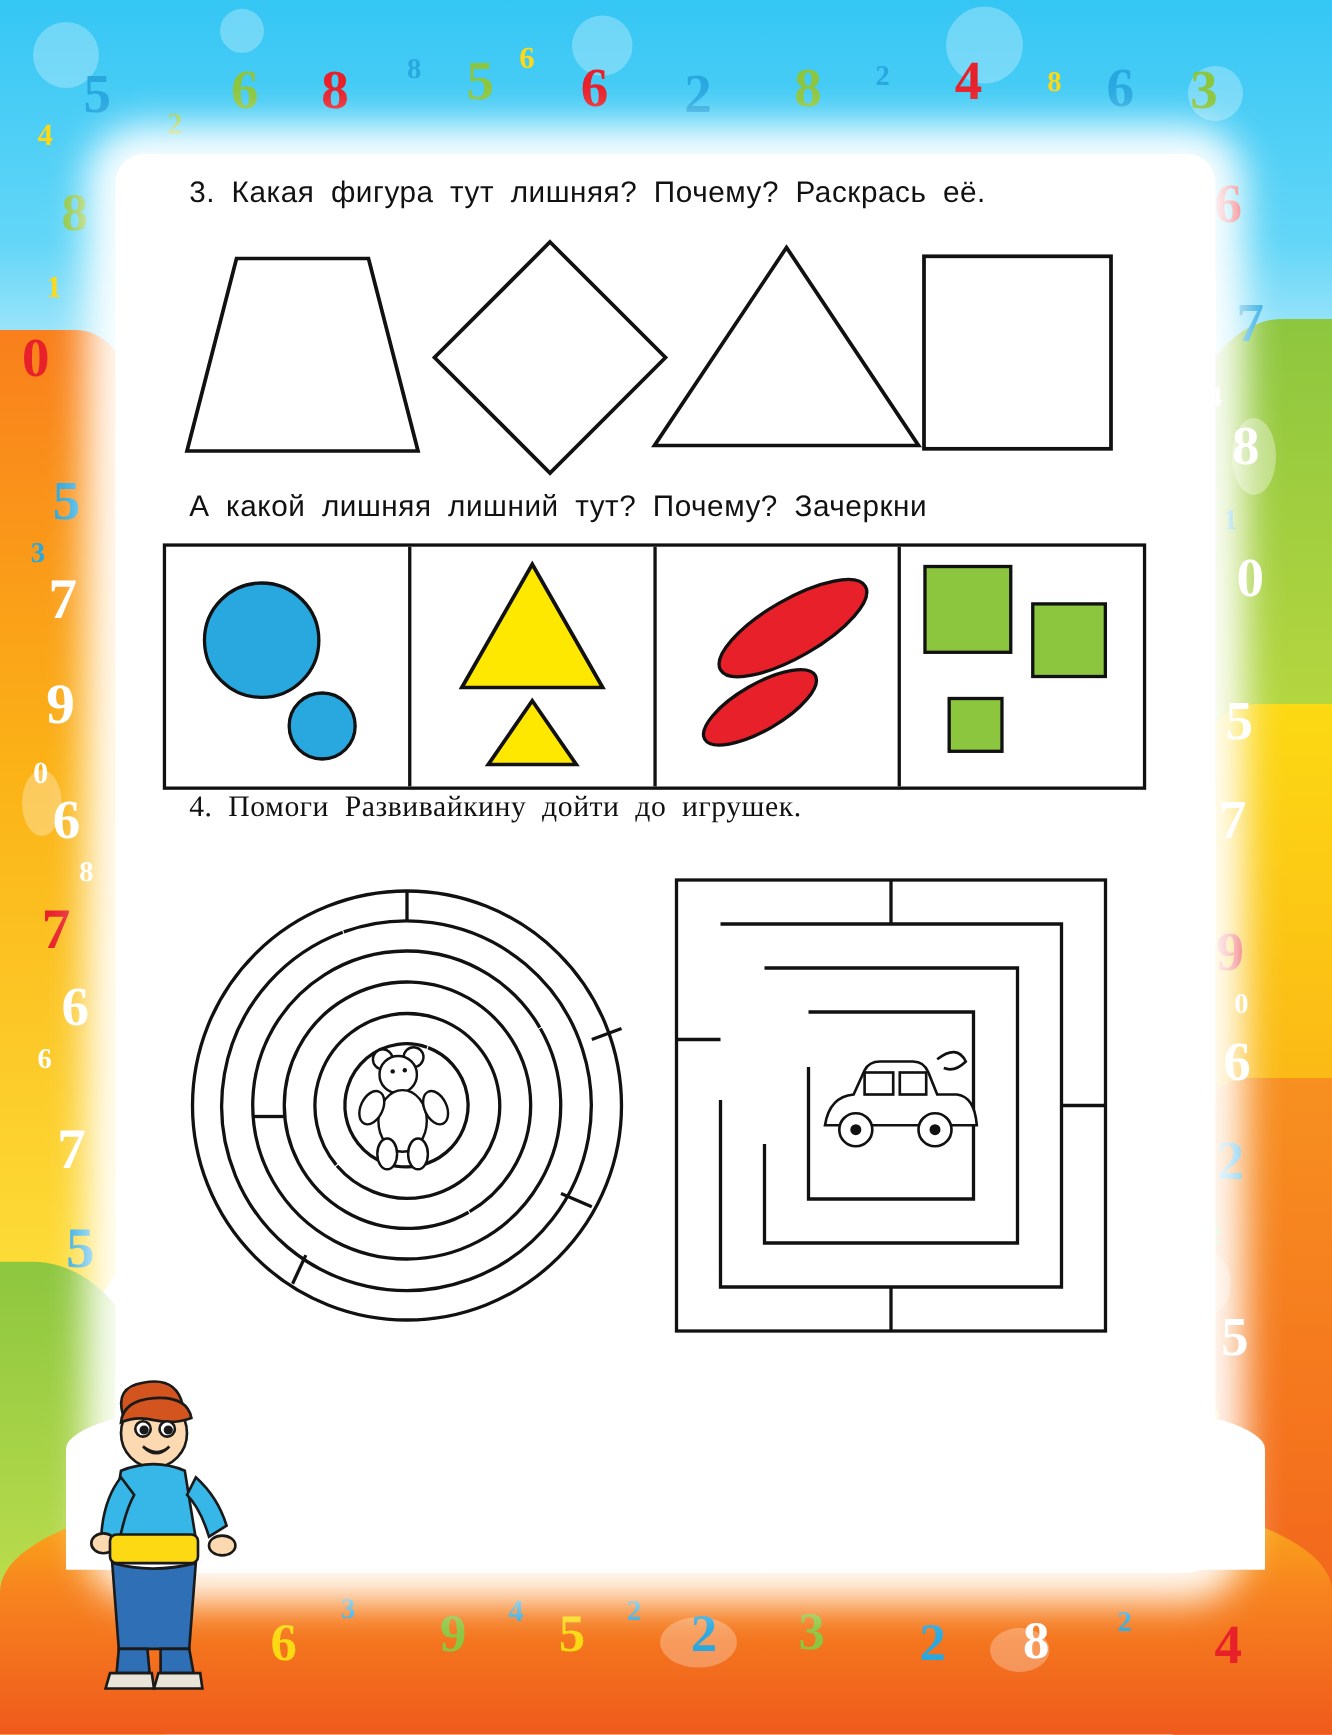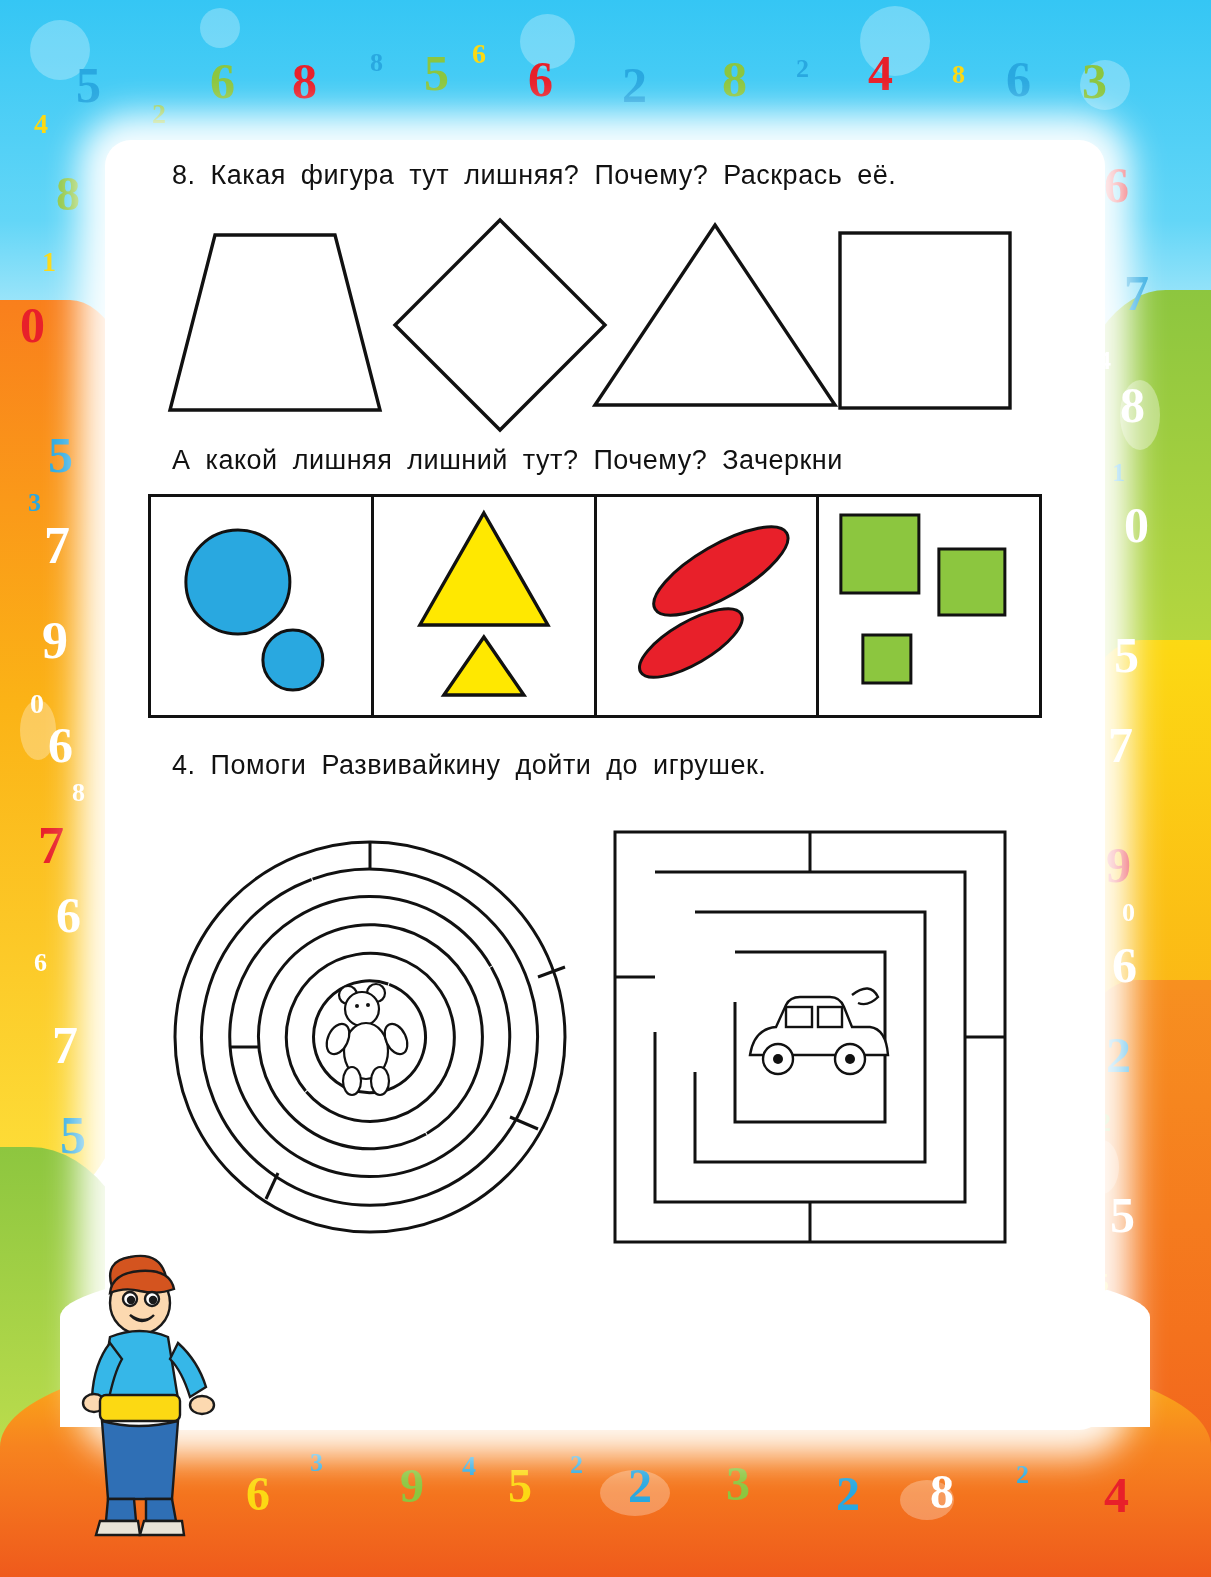--- a/index.html
+++ b/index.html
@@ -153,21 +153,21 @@
 <div class="num" style="left:628px;top:1462px;font-size:48px;color:#29a8e0;">2</div>
 <div class="num" style="left:726px;top:1460px;font-size:48px;color:#8cc63f;">3</div>
 <div class="num" style="left:836px;top:1470px;font-size:48px;color:#29a8e0;">2</div>
 <div class="num" style="left:930px;top:1468px;font-size:48px;color:#fff;">8</div>
 <div class="num" style="left:1016px;top:1462px;font-size:26px;color:#29a8e0;">2</div>
 
 <div class="sheet"></div>
 
 <div class="content">
 
-  <p class="task-line indent">8. Какая фигура тут лишняя? Почему? Раскрась её.</p>
+  <p class="task-line indent">3. Какая фигура тут лишняя? Почему? Раскрась её.</p>
 
   <div class="shapes-row">
     <svg width="950" height="230" viewBox="0 0 950 230">
       <g fill="none" stroke="#111" stroke-width="3.4">
         <polygon points="85,115 205,115 250,290 40,290" transform="translate(0,-95)"></polygon>
         <polygon points="370,5 475,110 370,215 265,110" transform="translate(0,0)"></polygon>
         <polygon points="560,10 680,190 440,190" transform="translate(25,0)"></polygon>
         <rect x="710" y="18" width="170" height="175"></rect>
       </g>
     </svg>
@@ -196,21 +196,21 @@
     </div>
     <div class="pic-cell">
       <svg width="100%" height="218" viewBox="0 0 216 218">
         <rect x="20" y="18" width="78" height="78" fill="#8cc63f" stroke="#111" stroke-width="3"></rect>
         <rect x="118" y="52" width="66" height="66" fill="#8cc63f" stroke="#111" stroke-width="3"></rect>
         <rect x="42" y="138" width="48" height="48" fill="#8cc63f" stroke="#111" stroke-width="3"></rect>
       </svg>
     </div>
   </div>
 
-  <p class="task-line indent" style="margin-top:32px;">4. Помоги Развивайкину дойти до игрушек.</p>
+  <p class="task-line indent" style="font-family:Liberation Serif, serif;">4. Помоги Развивайкину дойти до игрушек.</p>
 
   <div class="mazes">
 
     <svg width="420" height="440" viewBox="0 0 420 440" style="position:absolute;left:40px;top:10px;">
       <g fill="none" stroke="#111" stroke-width="3">
         <circle cx="200" cy="220" r="195"></circle>
         <path d="M200 52 A168 168 0 1 1 199 52" transform="rotate(-20 200 220)"></path>
         <path d="M200 80 A140 140 0 1 1 199 80" transform="rotate(60 200 220)"></path>
         <path d="M200 108 A112 112 0 1 1 199 108" transform="rotate(150 200 220)"></path>
         <path d="M200 136 A84 84 0 1 1 199 136" transform="rotate(230 200 220)"></path>

